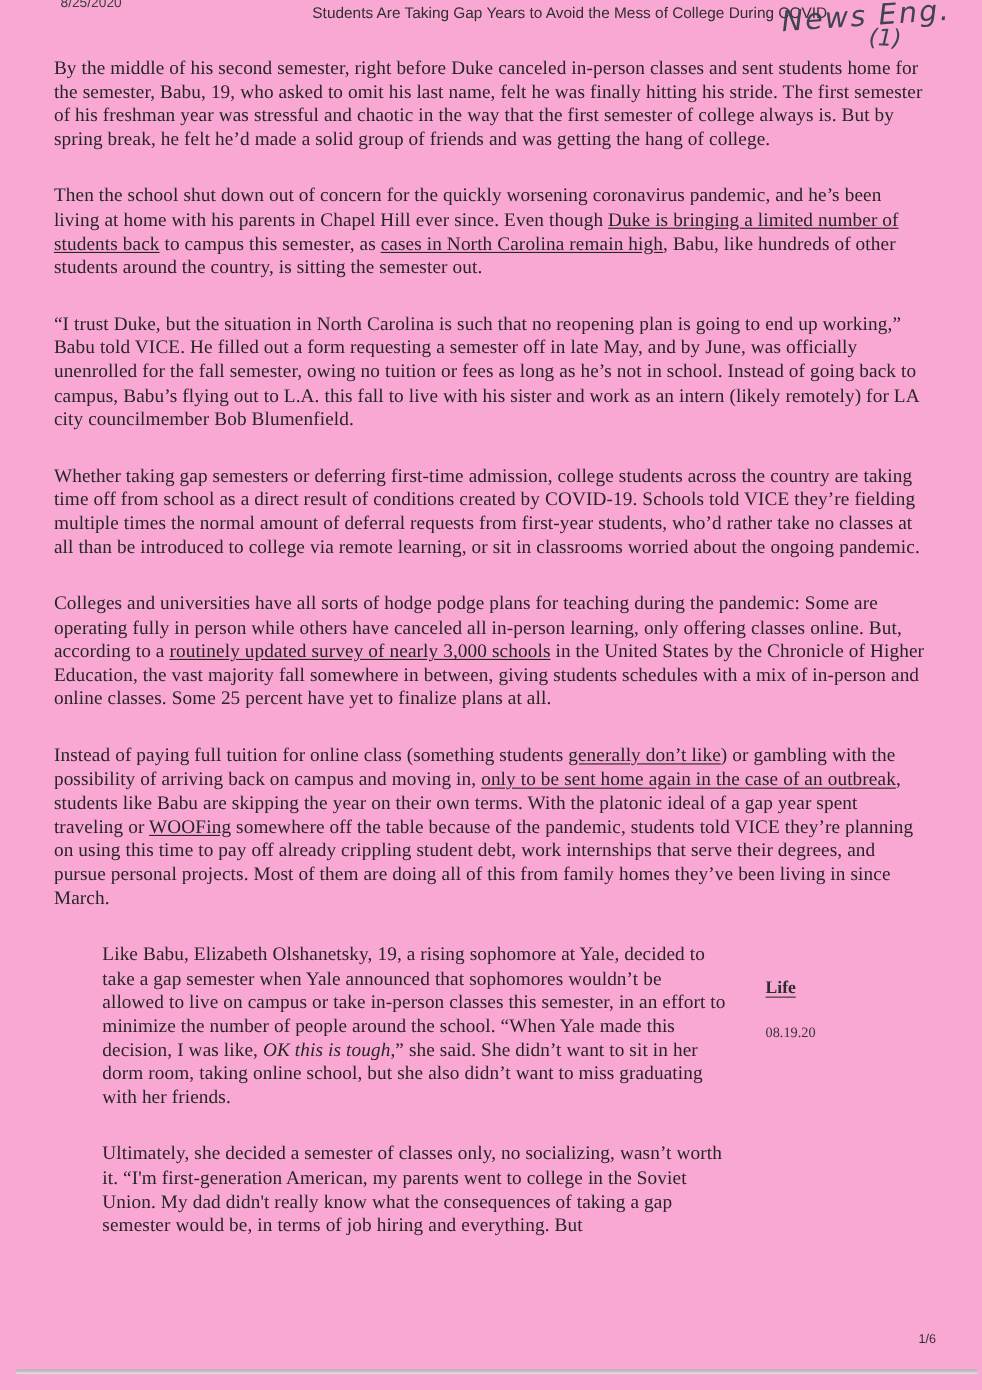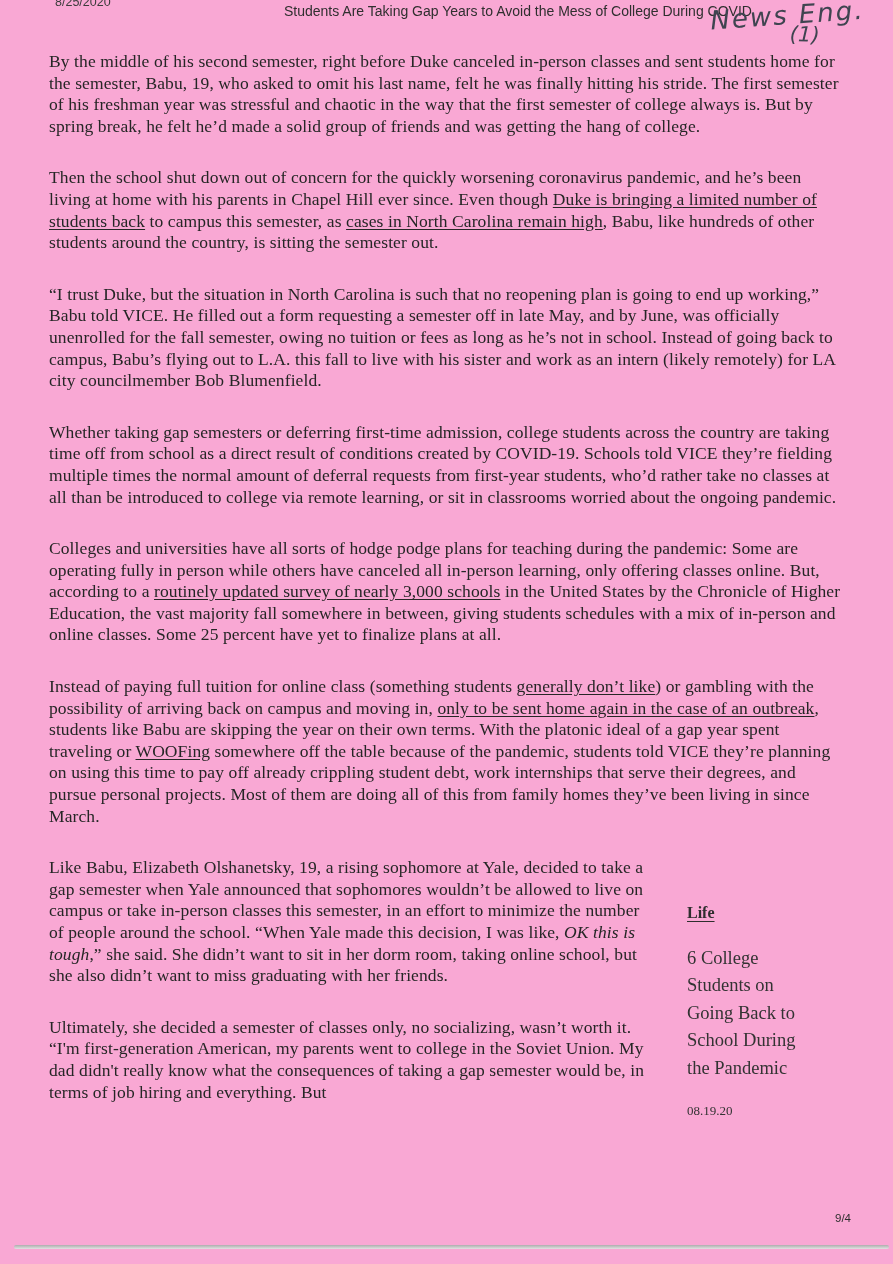--- a/index.html
+++ b/index.html
@@ -28,21 +28,21 @@
   
   .body {
     position:absolute; left:49px; top:51px; width:792px;
   }
   .para {
     font-size:17.5px; line-height:21.6px; letter-spacing:0.1px;
     margin-bottom:30px; color:#262626;
   }
   .link { text-decoration:underline; text-underline-offset:2px; }
   .italic { font-style:italic; }
-  .bottom-row { display:flex; align-items:center; }
+  .bottom-row { display:flex; align-items:flex-start;margin-left:44px; }
   .narrow-col { width:604px; }
   .sidebar { margin-left:34px; padding-top:33px; width:154px; }
   .sb-category {
     display:inline-block; font-size:16px; color:#2e2e2e;
     text-decoration:underline; text-underline-offset:3px; margin-bottom:23px;font-weight:bold;
   }
   .sb-headline { font-size:18.5px; line-height:27.5px; color:#333; width:132px; margin-bottom:21px; }
   .sb-author   { font-size:18.5px; line-height:26px;  color:#333; width:100px; margin-bottom:21px; }
   .sb-date     { font-size:13px; color:#333;font-family:Liberation Serif, serif; }
   
@@ -84,23 +84,22 @@
         <p class="para"><span>Colleges and universities have all sorts of hodge podge plans for teaching during the pandemic: Some are operating fully in person while others have canceled all in-person learning, only offering classes online. But, according to a </span><span class="link">routinely updated survey of nearly 3,000 schools</span><span> in the United States by the Chronicle of Higher Education, the vast majority fall somewhere in between, giving students schedules with a mix of in-person and online classes. Some 25 percent have yet to finalize plans at all.</span></p>
         <p class="para"><span>Instead of paying full tuition for online class (something students </span><span class="link">generally don’t like</span><span>) or gambling with the possibility of arriving back on campus and moving in, </span><span class="link">only to be sent home again in the case of an outbreak</span><span>, students like Babu are skipping the year on their own terms. With the platonic ideal of a gap year spent traveling or </span><span class="link">WOOFing</span><span> somewhere off the table because of the pandemic, students told VICE they’re planning on using this time to pay off already crippling student debt, work internships that serve their degrees, and pursue personal projects. Most of them are doing all of this from family homes they’ve been living in since March.</span></p>
       </div>
     <div class="bottom-row">
       <div class="narrow-col" id="paras-narrow">
           <p class="para"><span>Like Babu, Elizabeth Olshanetsky, 19, a rising sophomore at Yale, decided to take a gap semester when Yale announced that sophomores wouldn’t be allowed to live on campus or take in-person classes this semester, in an effort to minimize the number of people around the school. “When Yale made this decision, I was like, </span><span class="italic">OK this is tough</span><span>,” she said. She didn’t want to sit in her dorm room, taking online school, but she also didn’t want to miss graduating with her friends.</span></p>
           <p class="para"><span>Ultimately, she decided a semester of classes only, no socializing, wasn’t worth it. “I'm first-generation American, my parents went to college in the Soviet Union. My dad didn't really know what the consequences of taking a gap semester would be, in terms of job hiring and everything. But</span></p>
         </div>
       <aside class="sidebar">
         <span class="sb-category">Life</span>
-        <div class="sb-headline">6 College Students on Going Back to School During the Pandemic</div>
         <div class="sb-date">08.19.20</div>
       </aside>
     </div>
   </div>
 
   <span class="footer-url">https://www.vice.com/en_us/article/dyzeek/college-students-taking-gap-years-during-covid-19-pandemic</span>
-  <span class="footer-page">9/4</span>
+  <span class="footer-page">1/6</span>
 
   <div class="scan-line"></div>
 </div>
 
 </body></html>

